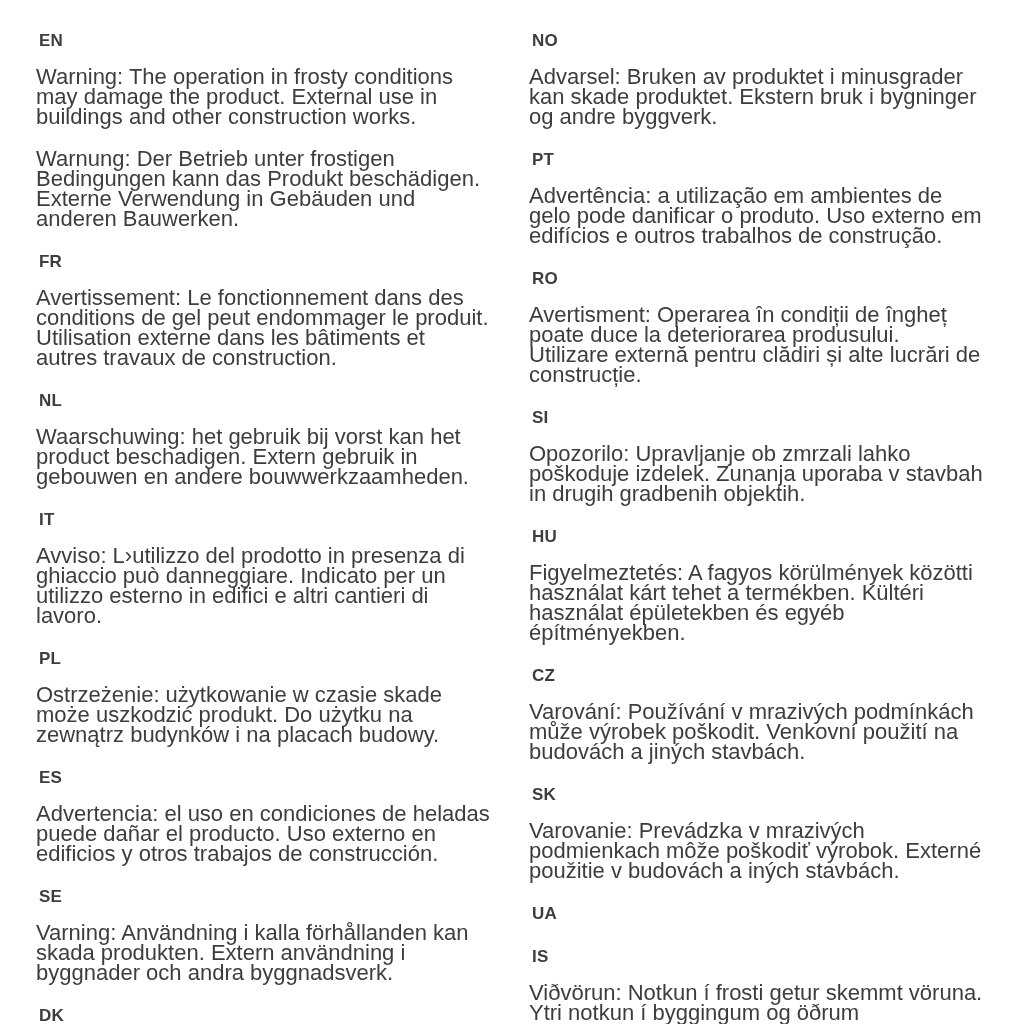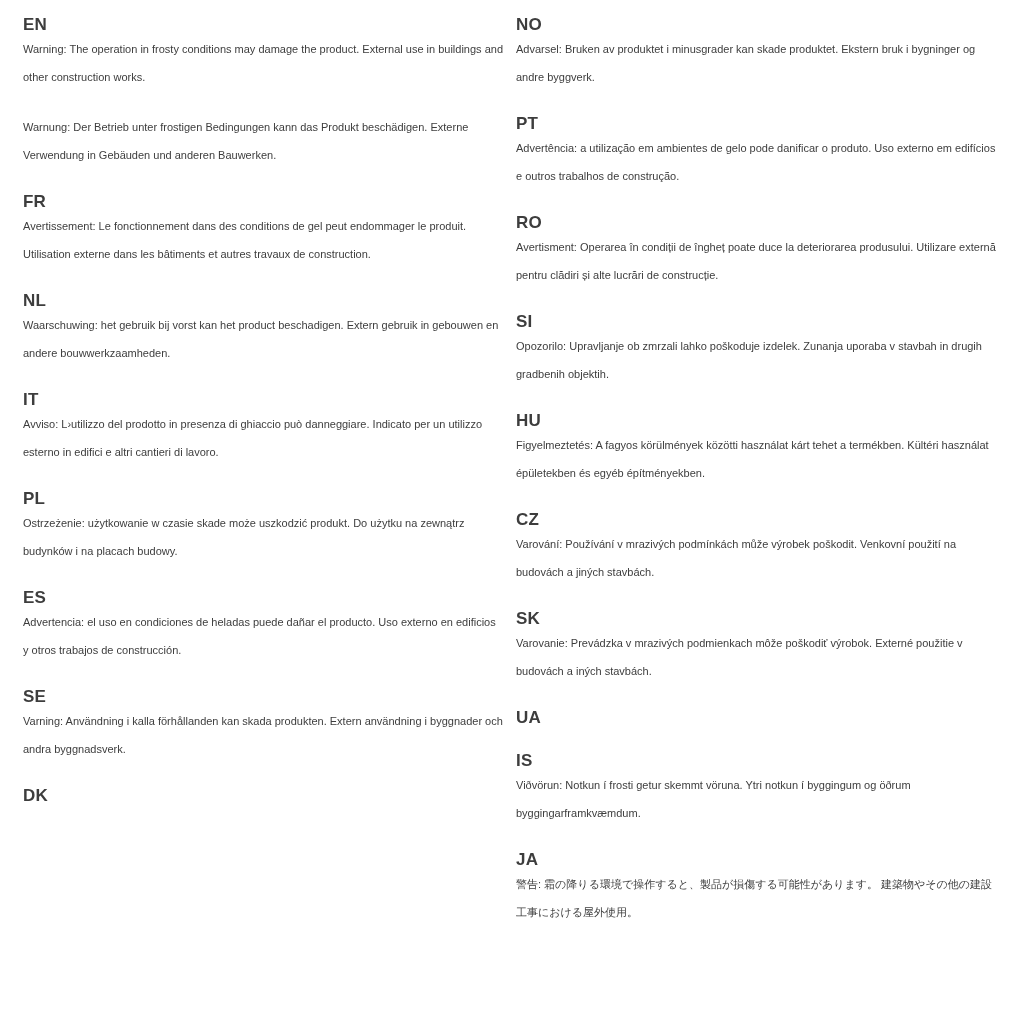--- a/index.html
+++ b/index.html
@@ -25,28 +25,28 @@
     width: 480px;
     flex: 0 0 480px;
   }
   .lang-section {
     margin: 0 0 22px 0;
   }
   .code {
     font-size: 17px;
     line-height: 21px;
     font-weight: bold;
-    margin: 0;
+    margin: 16px;
     padding: 0;
     letter-spacing: 0.2px;
   }
   .text {
-    font-size: 11px;
-    line-height: 28px;
-    margin: 0;
+    font-size: 22px;
+    line-height: 20px;
+    margin: 13px;
     padding: 0;
   }
 </style>
 </head>
 <body>
 
 <div class="columns">
 
   <div class="col">
     <section class="lang-section">

